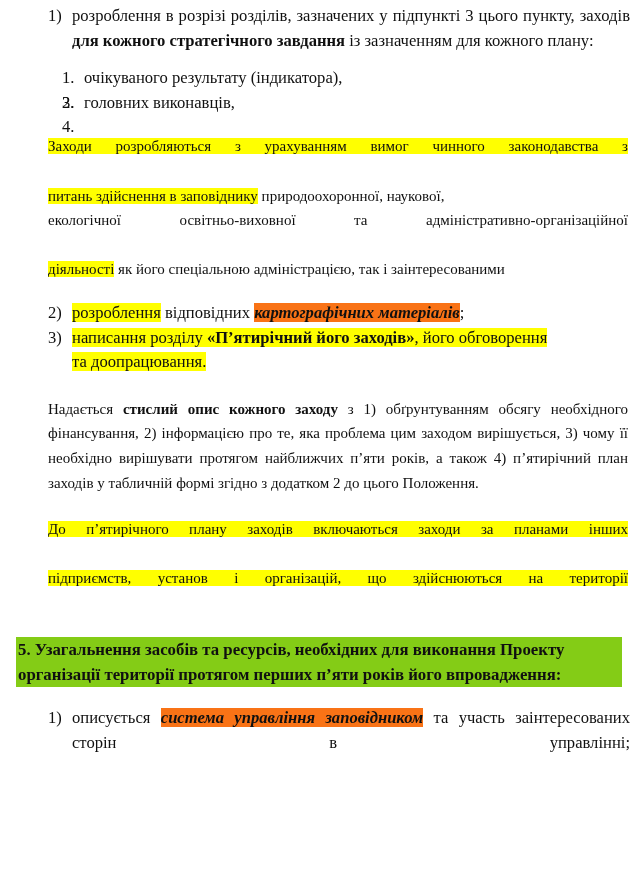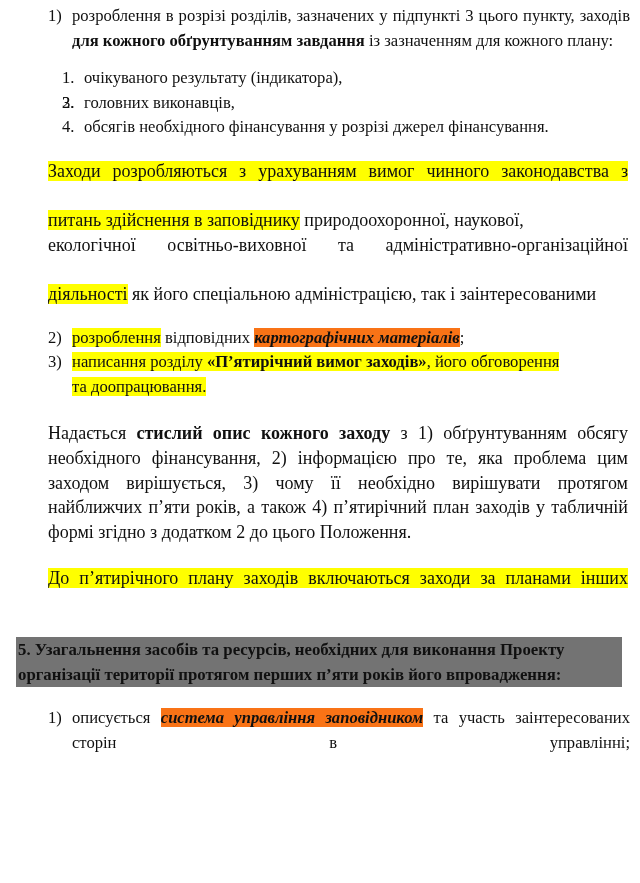--- a/index.html
+++ b/index.html
@@ -23,21 +23,21 @@
     box-sizing: border-box;
   }
   .doc {
     padding: 4px 10px 0 10px;
     box-sizing: border-box;
   }
 
   
   p {
     margin: 0;
-    font-size: 18px;
+    font-size: 15px;
     line-height: 24.6px;
     text-align: justify;
     text-justify: inter-word;
     hyphens: none;
   }
 
   
   .olist {
     margin: 0;
     padding: 0;
@@ -96,21 +96,21 @@
   .bi { font-weight: bold; font-style: italic; }
 
   
   .section-head {
     margin: 0 0 0 0;
     padding: 0 2px;
     font-size: 16.8px;
     line-height: 25px;
     font-weight: bold;
     text-align: justify;
-    background-color: #737373;
+    background-color: #84cc16;
     display: block;
   }
   .section-head-wrap {
     margin-left: 6px;
     margin-right: 8px;
   }
   .sp-s  { height: 13px; }
   .sp-m  { height: 19px; }
   .sp-l  { height: 22px; }
 
@@ -125,71 +125,72 @@
   }
 </style>
 </head>
 <body>
 
 <div id="page">
   <div class="doc">
 
     <ul class="olist">
       <li>
-        <span class="mark">1)</span><span>розроблення в розрізі розділів, зазначених у підпункті 3 цього пункту, заходів </span><span class="b">для кожного обґрунтуванням завдання</span><span> із зазначенням для кожного плану:</span>
+        <span class="mark">1)</span><span>розроблення в розрізі розділів, зазначених у підпункті 3 цього пункту, заходів </span><span class="b">для кожного стратегічного завдання</span><span> із зазначенням для кожного плану:</span>
       </li>
     </ul>
 
     <div class="sp-s"></div>
 
     <ul class="ilist">
       <li>
         <span class="mark">1.</span><span>очікуваного результату (індикатора),</span>
       </li>
       <li>
         <span class="mark">2.</span>
       </li>
       <li>
         <span class="mark">3.</span><span>головних виконавців,</span>
       </li>
       <li>
-        <span class="mark">4.</span><span>обсягів необхідного фінансування у розрізі джерел фінансування.</span>
+        <span class="mark">4.</span>
       </li>
     </ul>
 
     <div class="sp-m"></div>
 
     <div class="body-para">
       <p class="jfull"><span class="hl-y">Заходи розробляються з урахуванням вимог чинного законодавства з</span></p>
       <p><span class="hl-y">питань здійснення в заповіднику</span><span> природоохоронної, наукової,</span></p>
       <p class="jfull"><span>екологічної освітньо-виховної та адміністративно-організаційної</span></p>
       <p><span class="hl-y">діяльності</span><span> як його спеціальною адміністрацією, так і заінтересованими</span></p>
     </div>
 
     <div class="sp-m"></div>
 
     <ul class="olist">
       <li>
         <span class="mark">2)</span><span class="hl-y">розроблення</span><span> відповідних </span><span class="hl-c bi">картографічних матеріалів</span><span>;</span>
       </li>
       <li>
-        <span class="mark">3)</span><span class="hl-y">написання розділу </span><span class="hl-y b">«П’ятирічний вимог заходів»</span><span class="hl-y">, його обговорення</span><br><span class="hl-y">та доопрацювання.</span>
+        <span class="mark">3)</span><span class="hl-y">написання розділу </span><span class="hl-y b">«П’ятирічний його заходів»</span><span class="hl-y">, його обговорення</span><br><span class="hl-y">та доопрацювання.</span>
       </li>
     </ul>
 
     <div class="sp-l"></div>
 
     <div class="body-para">
       <p><span>Надається </span><span class="b">стислий опис кожного заходу</span><span> з 1) обґрунтуванням обсягу необхідного фінансування, 2) інформацією про те, яка проблема цим заходом вирішується, 3) чому її необхідно вирішувати протягом найближчих п’яти років, а також 4) п’ятирічний план заходів у табличній формі згідно з додатком 2 до цього Положення.</span></p>
     </div>
 
     <div class="sp-l"></div>
 
     <div class="body-para">
       <p class="jfull"><span class="hl-y">До п’ятирічного плану заходів включаються заходи за планами інших</span></p>
+      <p class="jfull"><span class="hl-y">підприємств, установ і організацій, що здійснюються на території</span></p>
     </div>
 
     <div class="sp-l"></div>
 
     <div class="section-head-wrap">
       <div class="section-head">5. Узагальнення засобів та ресурсів, необхідних для виконання Проекту</div>
       <div class="section-head">організації території протягом перших п’яти років його впровадження:</div>
     </div>
 
     <div class="sp-m"></div>

